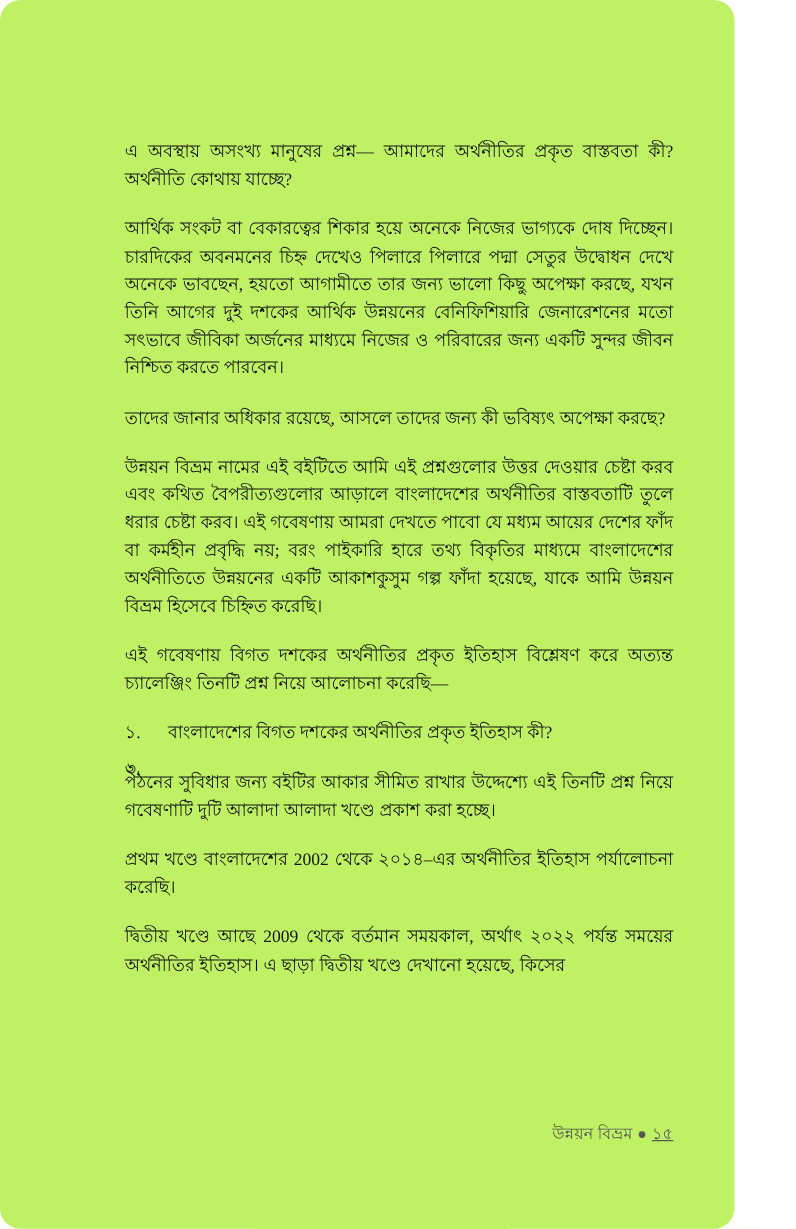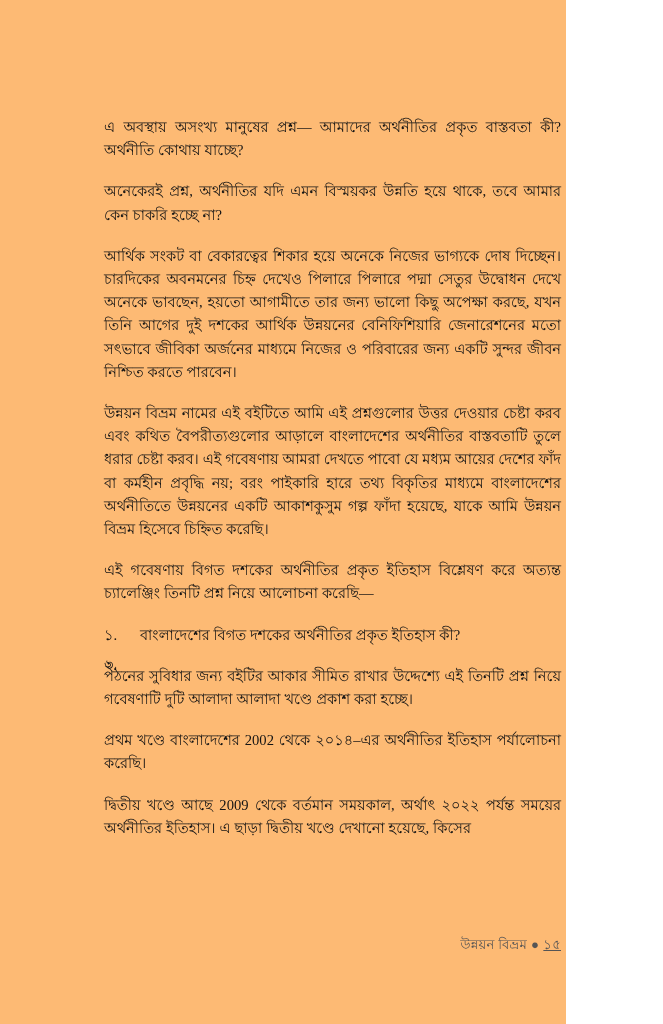--- a/index.html
+++ b/index.html
@@ -14,23 +14,24 @@
     overflow: hidden;
     font-family: "Liberation Serif", "DejaVu Serif", serif;
     color: #141414;
     -webkit-font-smoothing: antialiased;
   }
 
   #page {
     position: absolute;
     left: 0;
     top: 0;
-    width: 566px;
+    width: 612px;
     height: 1024px;
-    background: #fdba74;
+    background: #bef264;
+    border-radius: 17px;
   }
 
   #content {
     position: absolute;
     left: 104px;
     top: 116px;
     width: 457px;
   }
 
   .para {
@@ -90,22 +91,22 @@
   #footer .page-num { color: #555555; text-decoration: underline; }
 </style>
 </head>
 <body>
 
 <div id="page">
 
   <div id="content">
 
     <p class="para">এ অবস্থায় অসংখ্য মানুষের প্রশ্ন— আমাদের অর্থনীতির প্রকৃত বাস্তবতা কী? অর্থনীতি কোথায় যাচ্ছে?</p>
-    <p class="para">অনেকেরই প্রশ্ন, অর্থনীতির যদি এমন বিস্ময়কর উন্নতি হয়ে থাকে, তবে আমার কেন চাকরি হচ্ছে না?</p>
     <p class="para">আর্থিক সংকট বা বেকারত্বের শিকার হয়ে অনেকে নিজের ভাগ্যকে দোষ দিচ্ছেন। চারদিকের অবনমনের চিহ্ন দেখেও পিলারে পিলারে পদ্মা সেতুর উদ্বোধন দেখে অনেকে ভাবছেন, হয়তো আগামীতে তার জন্য ভালো কিছু অপেক্ষা করছে, যখন তিনি আগের দুই দশকের আর্থিক উন্নয়নের বেনিফিশিয়ারি জেনারেশনের মতো সৎভাবে জীবিকা অর্জনের মাধ্যমে নিজের ও পরিবারের জন্য একটি সুন্দর জীবন নিশ্চিত করতে পারবেন।</p>
+    <p class="para">তাদের জানার অধিকার রয়েছে, আসলে তাদের জন্য কী ভবিষ্যৎ অপেক্ষা করছে?</p>
     <p class="para">উন্নয়ন বিভ্রম নামের এই বইটিতে আমি এই প্রশ্নগুলোর উত্তর দেওয়ার চেষ্টা করব এবং কথিত বৈপরীত্যগুলোর আড়ালে বাংলাদেশের অর্থনীতির বাস্তবতাটি তুলে ধরার চেষ্টা করব। এই গবেষণায় আমরা দেখতে পাবো যে মধ্যম আয়ের দেশের ফাঁদ বা কর্মহীন প্রবৃদ্ধি নয়; বরং পাইকারি হারে তথ্য বিকৃতির মাধ্যমে বাংলাদেশের অর্থনীতিতে উন্নয়নের একটি আকাশকুসুম গল্প ফাঁদা হয়েছে, যাকে আমি উন্নয়ন বিভ্রম হিসেবে চিহ্নিত করেছি।</p>
     <p class="para tight">এই গবেষণায় বিগত দশকের অর্থনীতির প্রকৃত ইতিহাস বিশ্লেষণ করে অত্যন্ত চ্যালেঞ্জিং তিনটি প্রশ্ন নিয়ে আলোচনা করেছি—</p>
 
     <ol class="numlist">
       <li>
         <span class="marker">১.</span>
         <span class="item-text">বাংলাদেশের বিগত দশকের অর্থনীতির প্রকৃত ইতিহাস কী?</span>
       </li>
       <li>
         <span class="marker">২.</span>

